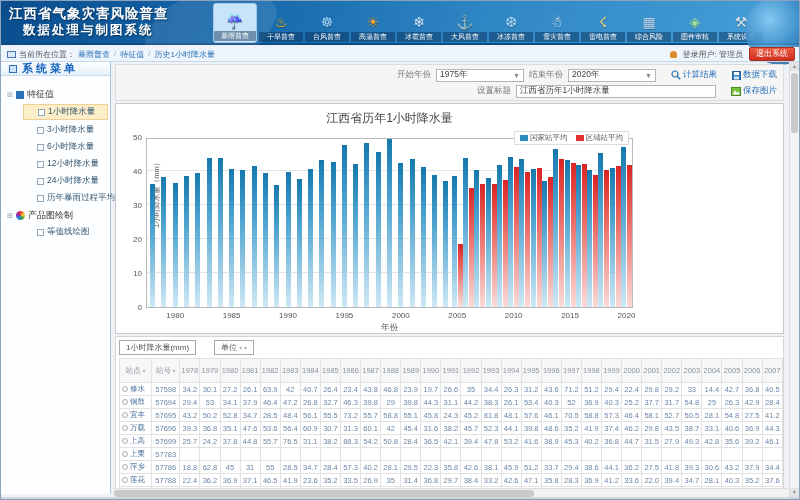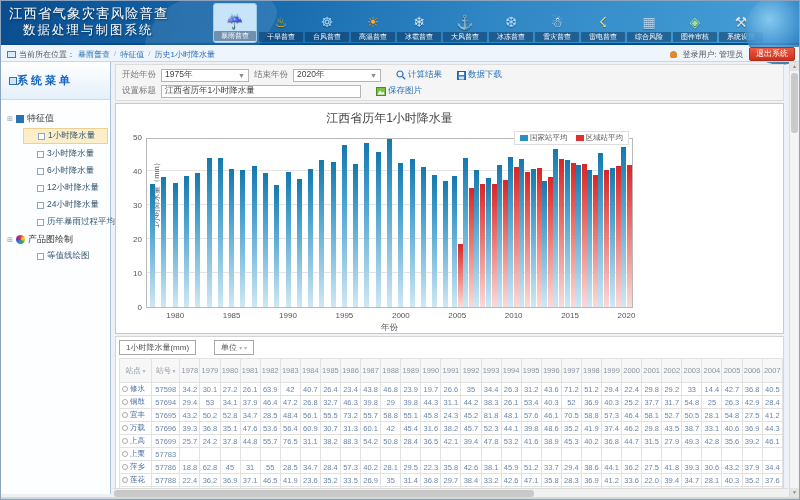--- a/index.html
+++ b/index.html
@@ -6,21 +6,21 @@
   html,body { width:800px; height:500px; font-family:"Liberation Sans", sans-serif; }
   #window { position:relative; width:800px; height:500px; background:#eef2f7; overflow:hidden;
             border:1px solid #8ba3bd; }
 
   
   #header { position:absolute; left:0; top:0; width:800px; height:44px;
             background:linear-gradient(110deg,#0b4d8e 0%,#1568ab 30%,#2f86c4 60%,#47a0d8 100%);
             border-bottom:2px solid #0a4a85; }
   #header .swoosh { position:absolute; left:150px; top:-8px; width:120px; height:70px;
             background:rgba(255,255,255,.10); transform:skewX(-28deg); border-radius:40%; }
-  #title-block { position:absolute; left:8px; top:5px; width:210px; color:#fff; font-weight:normal;
+  #title-block { position:absolute; left:8px; top:5px; width:210px; color:#fff; font-weight:bold;
             text-shadow:1px 1px 2px #063056; line-height:16px; }
   #title-block .l1 { font-size:13.5px; letter-spacing:1px; }
   #title-block .l2 { font-size:12.5px; letter-spacing:2px; padding-left:14px; }
   #nav-bar { position:absolute; left:212px; top:2px; height:40px; display:flex; gap:2px; }
   .nav-item { width:44px; display:flex; flex-direction:column; align-items:center; justify-content:flex-end;
             cursor:pointer; border-radius:3px; padding-bottom:1px; }
   .nav-item.active { background:#c8e4f8; border:1px solid #9fcaea; }
   .nav-glyph { font-size:14px; line-height:20px; height:20px; text-shadow:0 1px 1px rgba(0,0,0,.35); }
   .nav-label { font-size:7px; color:#fff; background:rgba(4,40,80,.45); width:100%; text-align:center;
             line-height:10px; border-radius:1px; white-space:nowrap; }
@@ -40,22 +40,22 @@
   .crumb-link { color:#2a72b8; cursor:pointer; }
   .crumb-sep { color:#9ab0c4; }
   #user-area { margin-left:auto; display:flex; align-items:center; gap:6px; }
   .user-icon { width:7px; height:7px; border-radius:50% 50% 20% 20%; background:#e08a2e; }
   #logout-btn { background:linear-gradient(#ec5a42,#cf2f1d); color:#fff; font-size:8px; line-height:11px;
             padding:0 6px 1px 6px; border-radius:2px; border:1px solid #a8301f; cursor:pointer; }
 
   
   #sidebar { position:absolute; left:0; top:61px; width:110px; height:432px; background:#fdfeff;
             border-right:1px solid #a9c4dd; }
-  #sidebar-header { height:38px; background:linear-gradient(#ffffff,#e4f0fa); border-bottom:1px solid #c8daeb;
-            display:flex; align-items:center; padding:0 8px; }
+  #sidebar-header { height:14px; background:linear-gradient(#ffffff,#e4f0fa); border-bottom:1px solid #c8daeb;
+            display:flex; align-items:center; padding:0 8px; gap:5px; }
   #sidebar-header .sq { width:8px; height:8px; border:1px solid #2a72b8; background:#cfe4f6; }
   #sidebar-title { color:#1565c0; font-weight:bold; font-size:11px; letter-spacing:3px; }
   .tree { padding:8px 2px 0 6px; }
   .tree-group { display:flex; align-items:center; gap:3px; font-size:9px; color:#333; margin:4px 0 3px 0; cursor:pointer; }
   .expander { font-size:7px; color:#8aa0b5; }
   .grp-icon-grid { width:8px; height:8px; background:
             linear-gradient(#fff,#fff) padding-box, #2a72b8; border:1px solid #2a72b8;
             background-image:linear-gradient(#2a72b8 1px,transparent 1px),linear-gradient(90deg,#2a72b8 1px,transparent 1px);
             background-size:4px 4px; }
   .grp-icon-wheel { width:9px; height:9px; border-radius:50%;
@@ -64,21 +64,21 @@
             cursor:pointer; padding:1px 14px; white-space:nowrap; }
   .tree-item .cb { width:7px; height:7px; border:1px solid #90a8bd; background:#fff; flex:0 0 auto; }
   .tree-item.selected { background:#fdeeca; border:1px solid #eed096; }
 
   
   #main { position:absolute; left:112px; top:61px; width:675px; height:435px; }
 
   
   #filterbar { position:absolute; left:2px; top:2px; width:669px; height:37px; background:#f5f5f5;
             border:1px solid #dcdcdc; font-size:8.5px; color:#666; padding:2px 6px; }
-  .frow { display:flex; align-items:center; height:16px; gap:5px; }
+  .frow { display:flex; align-items:center; height:16px; gap:5px;justify-content:flex-end; }
   .flabel { color:#777; }
   .select { width:88px; height:13px; background:#fff; border:1px solid #b5b5b5; display:flex;
             align-items:center; justify-content:space-between; padding:0 3px; color:#444; cursor:pointer; }
   .select .arr { color:#888; font-size:7px; }
   .red-note { color:#e03030; font-size:8px; margin-left:4px; }
   .toollink { display:flex; align-items:center; gap:2px; color:#2a72b8; cursor:pointer; margin-left:10px; }
   #title-input { width:200px; height:13px; border:1px solid #b5b5b5; background:#fff; font-size:8.5px;
             color:#444; padding:0 3px; font-family:"Liberation Sans",sans-serif; }
 
   

